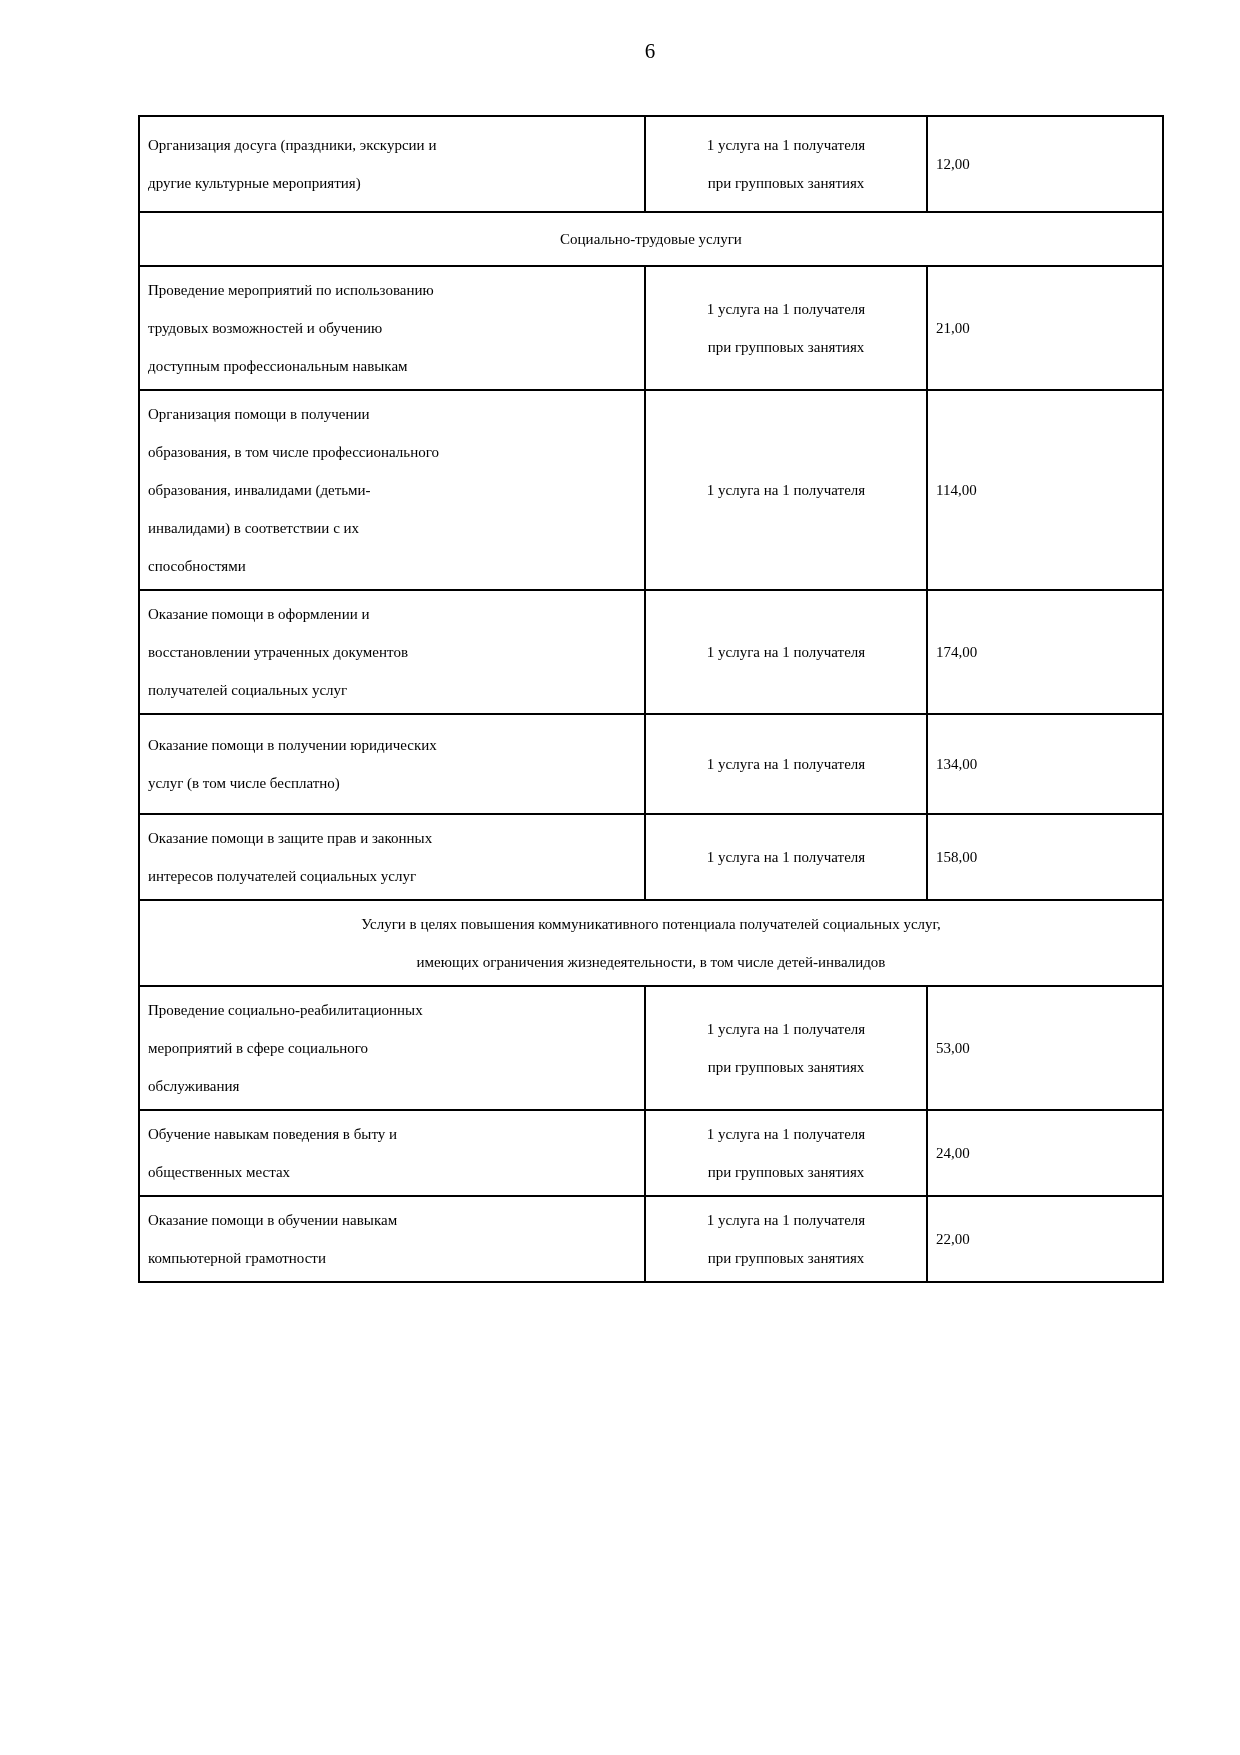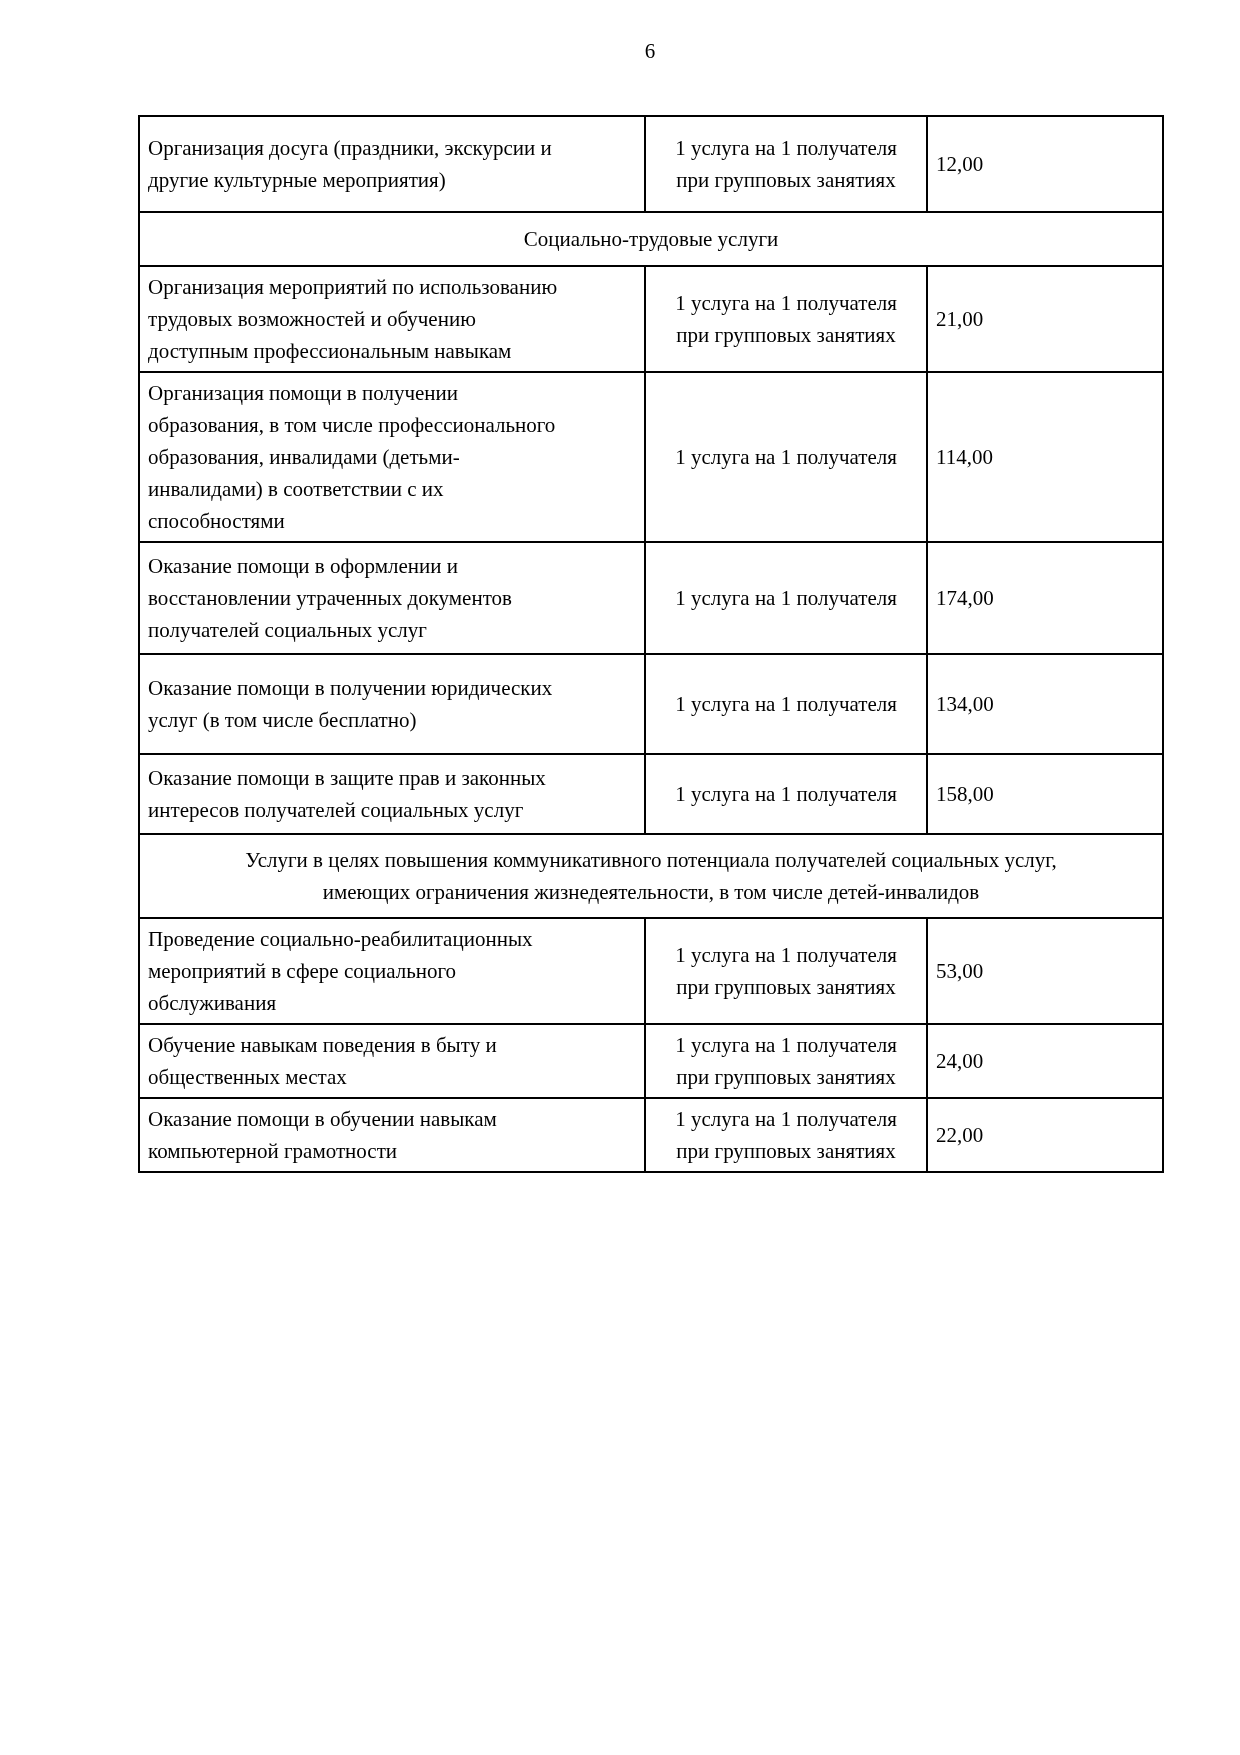--- a/index.html
+++ b/index.html
@@ -22,22 +22,22 @@
     padding-top: 40px;
     text-align: center;
     font-size: 21px;
     line-height: 22px;
   }
   table.services {
     border-collapse: collapse;
     table-layout: fixed;
     width: 1024px;
     margin: 53px 0 0 138px;
-    font-size: 21px;
-    line-height: 32px;
+    font-size: 15px;
+    line-height: 38px;
   }
   table.services col.c-service { width: 506px; }
   table.services col.c-unit    { width: 282px; }
   table.services col.c-price   { width: 236px; }
   table.services td {
     border: 2px solid #000000;
     vertical-align: middle;
     padding: 4px 8px;
     white-space: pre-line;
     overflow: hidden;
@@ -72,21 +72,21 @@
         <td class="unit">1 услуга на 1 получателя
 при групповых занятиях</td>
         <td class="price">12,00</td>
       </tr>
 
       <tr style="height:54px">
         <td class="section" colspan="3">Социально-трудовые услуги</td>
       </tr>
 
       <tr style="height:91px">
-        <td class="service">Организация мероприятий по использованию
+        <td class="service">Проведение мероприятий по использованию
 трудовых возможностей и обучению
 доступным профессиональным навыкам</td>
         <td class="unit">1 услуга на 1 получателя
 при групповых занятиях</td>
         <td class="price">21,00</td>
       </tr>
 
       <tr style="height:165px">
         <td class="service">Организация помощи в получении
 образования, в том числе профессионального

